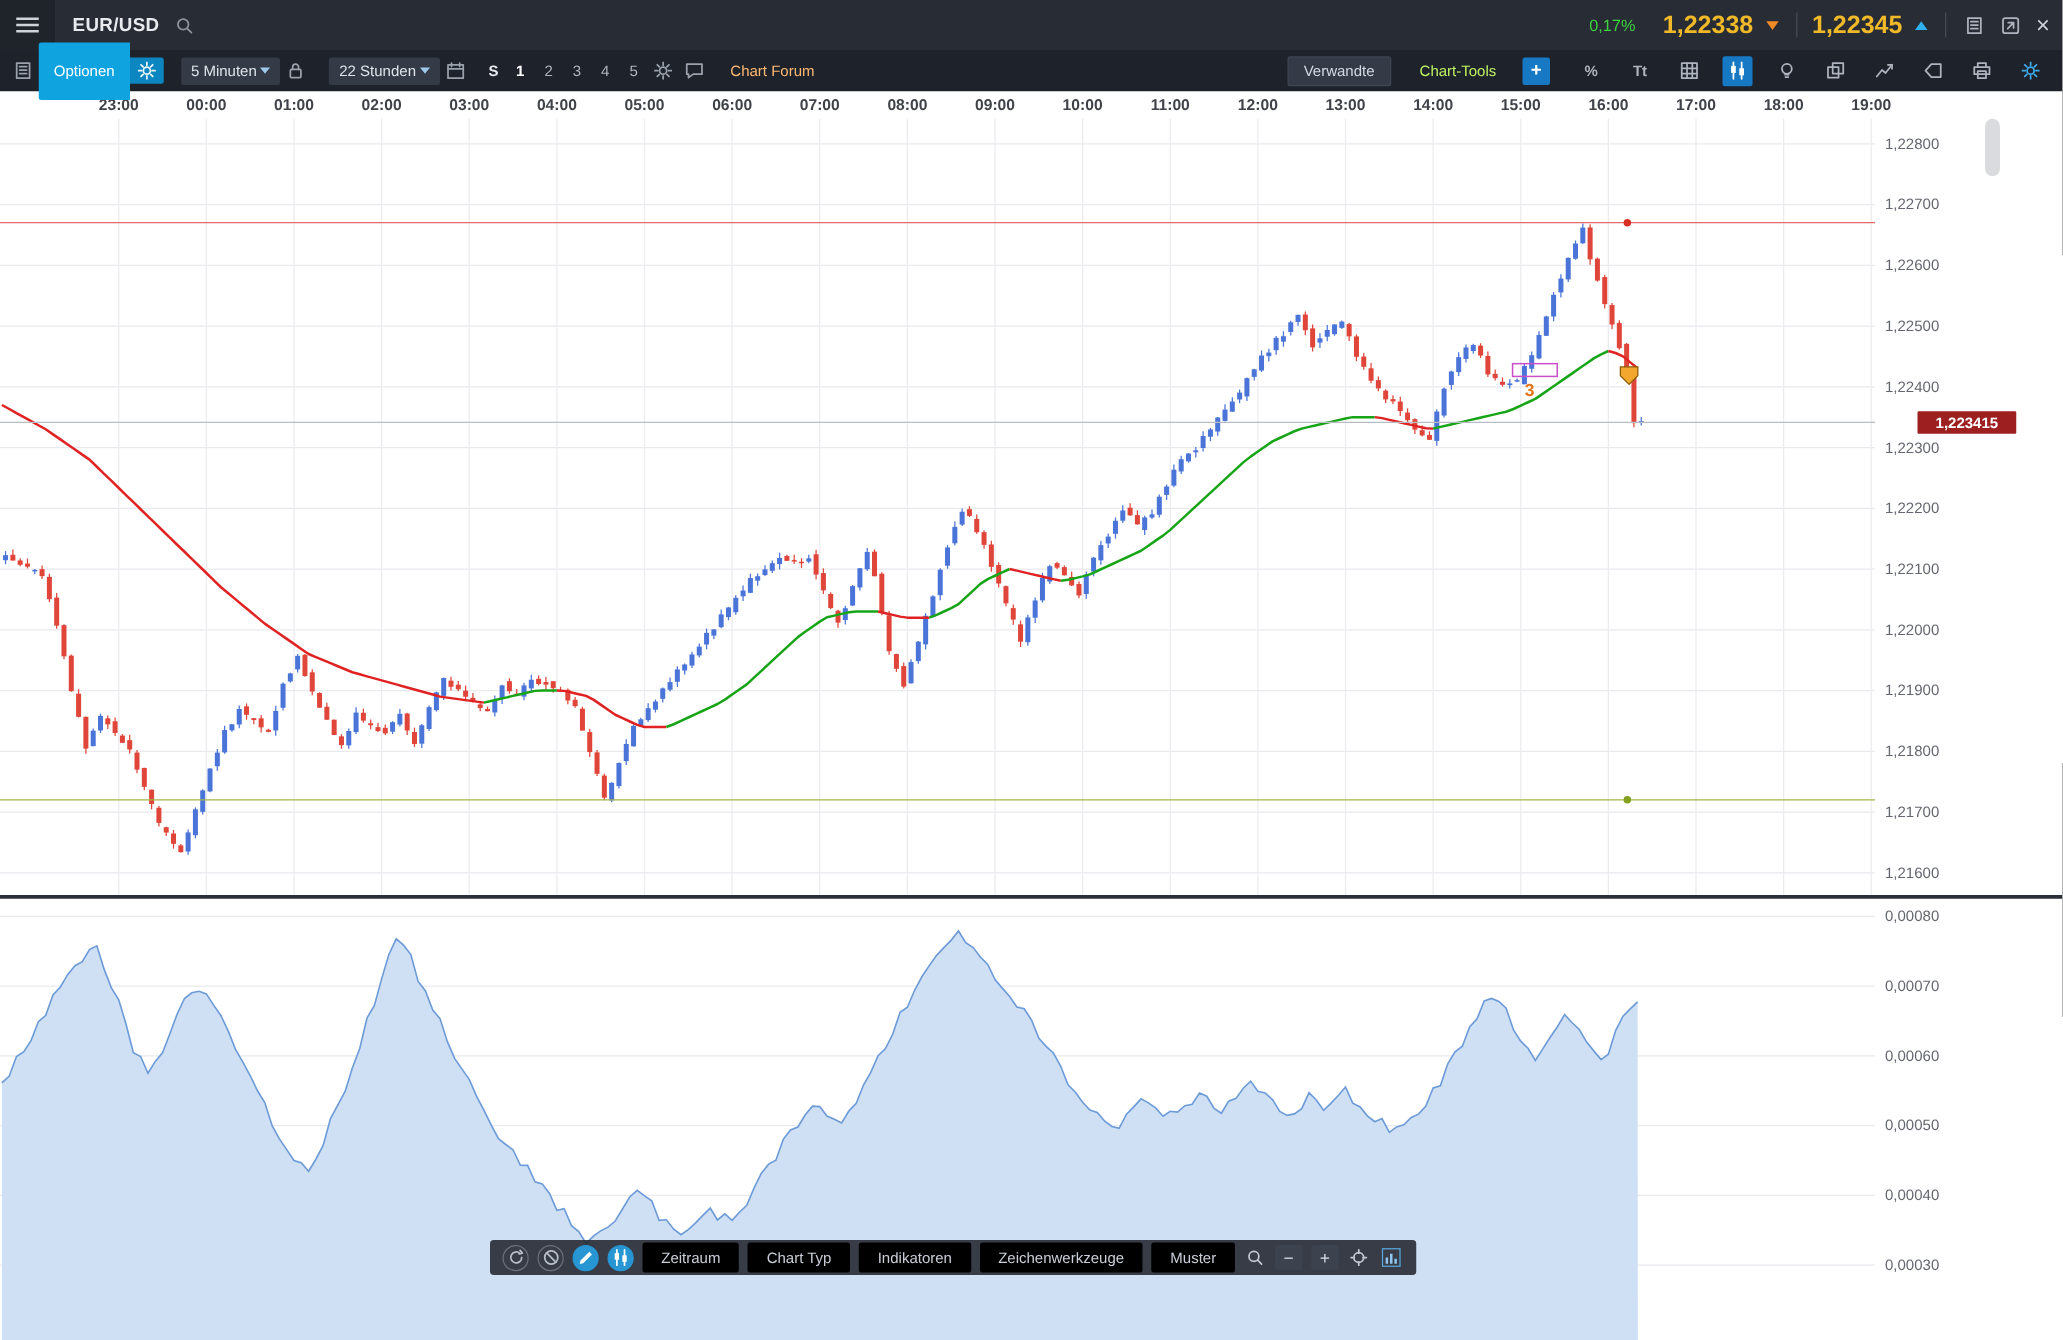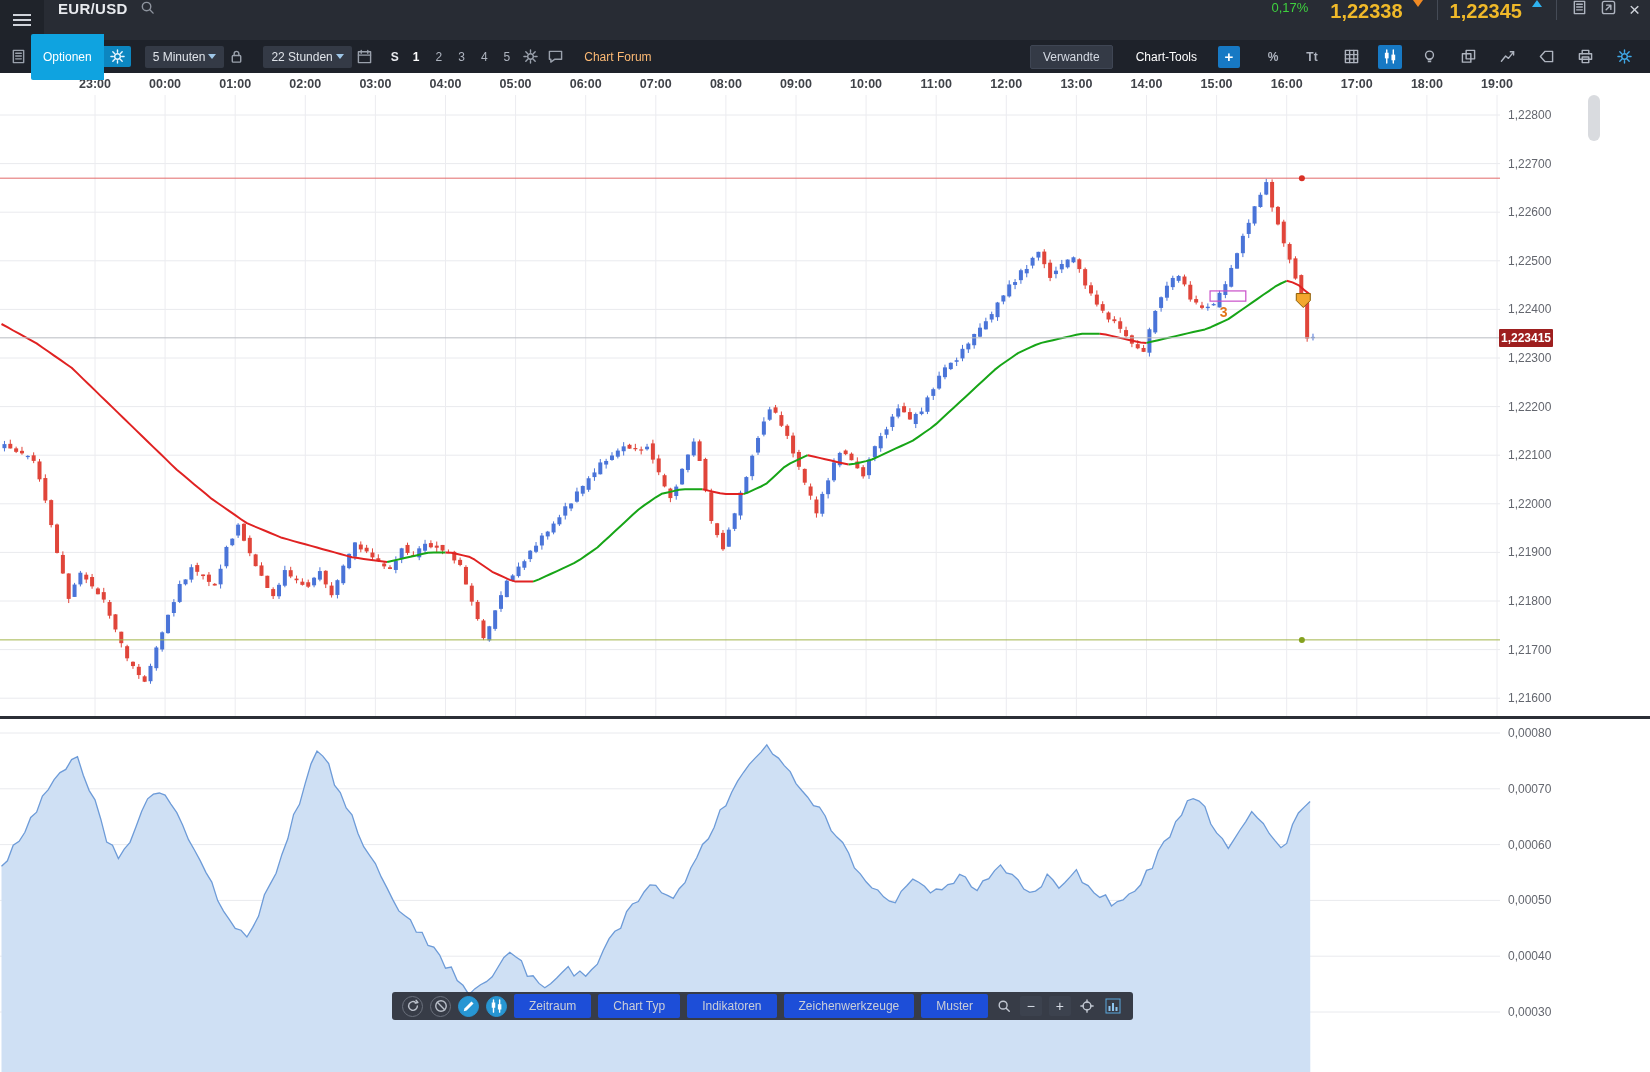--- a/index.html
+++ b/index.html
@@ -1,21 +1,21 @@
 <!DOCTYPE html>
 <html><head>
 <meta charset="utf-8">
 <style>
   *{box-sizing:border-box;margin:0;padding:0}
   html,body{width:1650px;height:1072px;overflow:hidden}
   body{font-family:"Liberation Sans",sans-serif;background:#15171c}
   .app{position:relative;width:1650px;height:1072px;background:#fff;overflow:hidden}
 
   
-  .header{position:absolute;top:0;left:0;right:0;height:40px;background:#282c34;display:flex;color:#e8eaee;z-index:30}
+  .header{position:absolute;top:0;left:0;right:0;height:40px;background:#282c34;display:flex;align-items:center;color:#e8eaee;z-index:30}
   .hamburger{width:44px;height:40px;background:#1f232a;display:flex;flex-direction:column;justify-content:center;align-items:center;gap:3px;cursor:pointer}
   .hamburger i{display:block;width:18px;height:2px;background:#cfd3da}
   .symbol{font-size:15px;font-weight:bold;margin-left:14px;letter-spacing:.3px}
   .hsearch{margin-left:12px;color:#8e949e;display:flex}
   .spacer{flex:1}
   .pct{color:#3ed13e;font-size:13px;font-weight:normal;margin-right:18px}
   .hprice{color:#f0b929;font-size:20px;font-weight:bold;margin:0 4px}
   .tri{width:0;height:0;border-left:5px solid transparent;border-right:5px solid transparent;margin:0 6px}
   .tri.down{border-top:7px solid #f08a24}
   .tri.up{border-bottom:7px solid #2fb2ef}
@@ -29,39 +29,39 @@
   .opt-btn{background:#0fa3e0;color:#fff;border:none;font-size:12px;padding:16px 12px;border-radius:2px 0 0 2px;cursor:pointer;font-family:inherit}
   .opt-gear{background:#0c86c0;color:#eaf6ff;border:none;padding:3px 6px;border-radius:0 2px 2px 0;cursor:pointer;display:flex;align-items:center}
   .dd{background:#343a46;border-radius:2px;padding:4px 8px;display:flex;align-items:center;gap:3px;margin-left:14px;color:#dfe3e9;cursor:pointer}
   .caret{width:0;height:0;border-left:4px solid transparent;border-right:4px solid transparent;border-top:5px solid #9fc7e8}
   .s-label{color:#e8eaee;font-weight:bold;margin:0 6px 0 14px}
   .numbtn{background:none;border:none;color:#aeb4bf;font-size:12px;padding:4px 8px;cursor:pointer;font-family:inherit}
   .numbtn.active{color:#fff;font-weight:bold}
   .forum{color:#fdba74;margin-left:16px;cursor:pointer}
   .tb-right{margin-left:auto;display:flex;align-items:center;gap:15px;padding-right:8px}
   .tb-btn{background:#343a46;border:1px solid #3f4654;color:#d4d9e2;font-size:12px;padding:4px 12px;border-radius:2px;cursor:pointer;font-family:inherit;margin-right:8px}
-  .ct-label{color:#ffffff;margin-right:6px}
+  .ct-label{color:#bef264;margin-right:6px}
   .add-btn{background:#1779c4;color:#fff;border:none;width:22px;height:22px;font-size:15px;font-weight:bold;border-radius:2px;cursor:pointer;margin-right:6px}
   .tb-ic{background:none;border:none;color:#aeb4bf;width:24px;height:24px;display:flex;align-items:center;justify-content:center;cursor:pointer;border-radius:2px;font-size:12px;font-weight:bold;font-family:inherit}
   .tb-ic.active{background:#1779c4;color:#fff}
   .tb-ic.blue{color:#3fa9e8}
   .isvg{width:15px;height:15px;stroke:currentColor;fill:none;stroke-width:1.5;stroke-linecap:round;stroke-linejoin:round}
 
   
   .chart-wrap{position:absolute;top:73px;left:0;width:1650px;height:999px;background:#fff}
   svg{display:block;font-family:"Liberation Sans",sans-serif}
   .pane-divider{position:absolute;top:643px;left:0;width:1650px;height:3px;background:#2b2f36;cursor:row-resize}
-  .cur-price{position:absolute;left:1499px;top:256px;width:54px;height:18px;background:#9e1f1f;color:#fff;font-size:12px;font-weight:bold;display:flex;align-items:center;justify-content:center;border-radius:1px}
+  .cur-price{position:absolute;left:1534px;top:256px;width:79px;height:18px;background:#9e1f1f;color:#fff;font-size:12px;font-weight:bold;display:flex;align-items:center;justify-content:center;border-radius:1px}
   .scale-thumb{position:absolute;left:1588px;top:22px;width:12px;height:46px;background:#d9dbdf;border-radius:6px;cursor:pointer}
 
   
   .bottom-bar{position:absolute;top:919px;left:392px;height:28px;display:flex;align-items:center;gap:7px;background:rgba(38,42,52,.9);border-radius:3px;padding:0 10px;z-index:20}
   .circ{width:21px;height:21px;border-radius:50%;border:1px solid #6a707c;color:#b9bfc9;background:transparent;display:flex;align-items:center;justify-content:center;cursor:pointer;padding:0}
   .circ.blue{background:#2796d3;border-color:#2796d3;color:#fff}
-  .bb-btn{background:#1d4ed8;border:none;border-radius:2px;color:#c9ced8;font-size:12px;padding:5px 15px;cursor:pointer;font-family:inherit;white-space:nowrap}
+  .bb-btn{background:#000000;border:none;border-radius:2px;color:#c9ced8;font-size:12px;padding:5px 15px;cursor:pointer;font-family:inherit;white-space:nowrap}
   .bb-zoom{background:#3c424e;border:none;border-radius:2px;color:#d8dde6;width:22px;height:20px;font-size:14px;line-height:1;cursor:pointer;font-family:inherit}
   .bb-ic{background:none;border:none;color:#c2c8d2;display:flex;align-items:center;cursor:pointer;padding:0 2px}
   .isvg-s{width:14px;height:14px;stroke:currentColor;fill:none;stroke-width:1.6;stroke-linecap:round;stroke-linejoin:round}
 </style>
 </head>
 <body>
 
 <div class="app">
 
   <header class="header">

